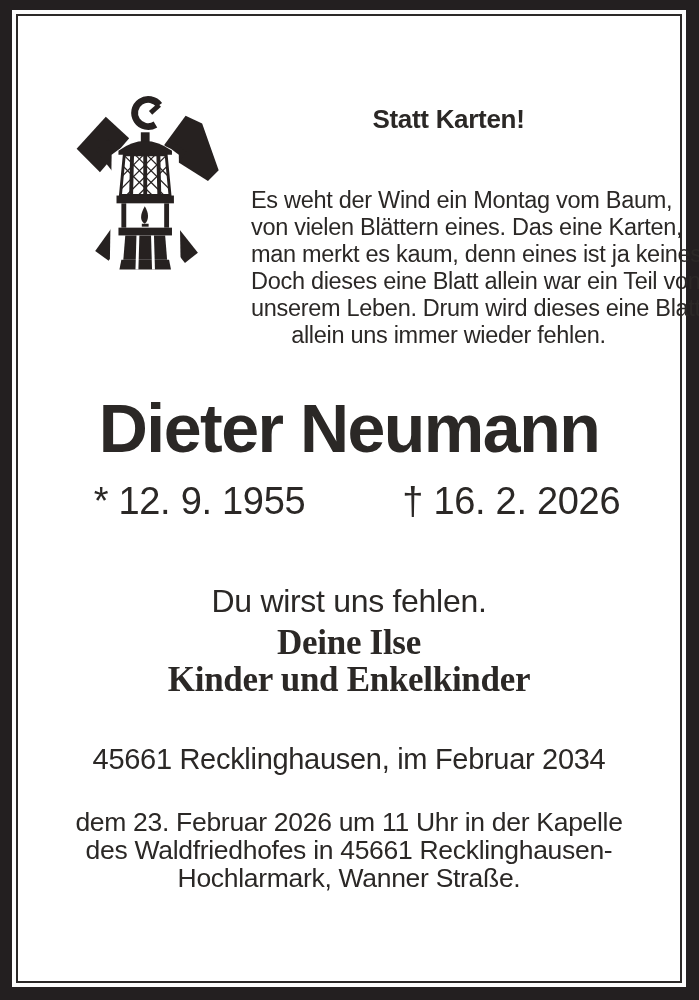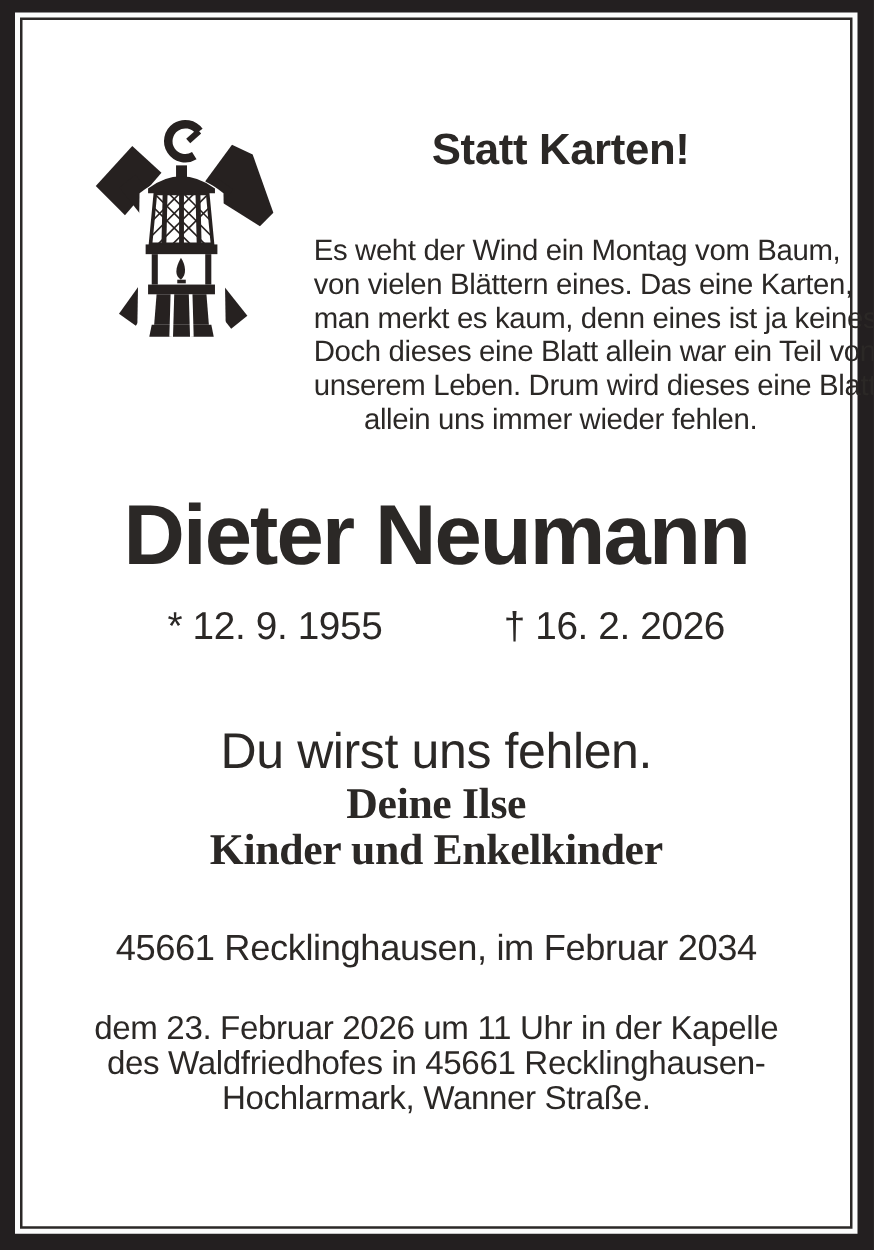--- a/index.html
+++ b/index.html
@@ -6,28 +6,28 @@
   .frame{position:relative;width:699px;height:1000px;background:#231f20;overflow:hidden;
          font-family:"Liberation Sans",sans-serif;color:#2b2826;}
   .mat{position:absolute;left:12px;top:10px;right:13px;bottom:13px;background:#fcfcfc;}
   .card{position:absolute;left:4px;top:4px;right:4px;bottom:4px;border:2px solid #2b2827;background:#ffffff;}
   .content{position:absolute;inset:0;}
   .abs{position:absolute;left:0;right:0;text-align:center;letter-spacing:-0.3px;}
 
   .top-section{position:absolute;left:45px;top:70px;width:585px;display:flex;align-items:flex-start;}
   .emblem{flex:none;width:180px;height:186px;}
   .top-text{width:395px;text-align:center;margin-left:8px;letter-spacing:-0.3px;}
-  .statt{margin:20px 0 0 0;font-size:35px;line-height:27px;font-weight:bold;}
+  .statt{margin:20px 0 0 0;font-size:26px;line-height:27px;font-weight:bold;}
   .poem{margin-top:54px;font-size:23.5px;line-height:27px;}
   .poem div{white-space:nowrap;}
 
   .name{top:377px;font-size:68px;line-height:70px;font-weight:bold;letter-spacing:-1.5px;}
   .dates{position:absolute;top:468px;left:16px;right:0;display:flex;justify-content:center;gap:97px;
-         font-size:31px;line-height:34px;letter-spacing:-0.3px;}
-  .farewell{top:566px;font-size:40px;line-height:38px;}
+         font-size:38px;line-height:34px;letter-spacing:-0.3px;}
+  .farewell{top:566px;font-size:32px;line-height:38px;}
   .mourners{top:608px;font-family:Liberation Serif, serif;font-weight:bold;font-size:35px;line-height:37px;}
   .place-date{top:728px;font-size:29px;line-height:31px;}
   .funeral{top:792px;font-size:26.5px;line-height:28px;}
   .funeral div{white-space:nowrap;}
 </style>
 </head>
 <body>
 
 <div class="frame">
   <div class="mat">

